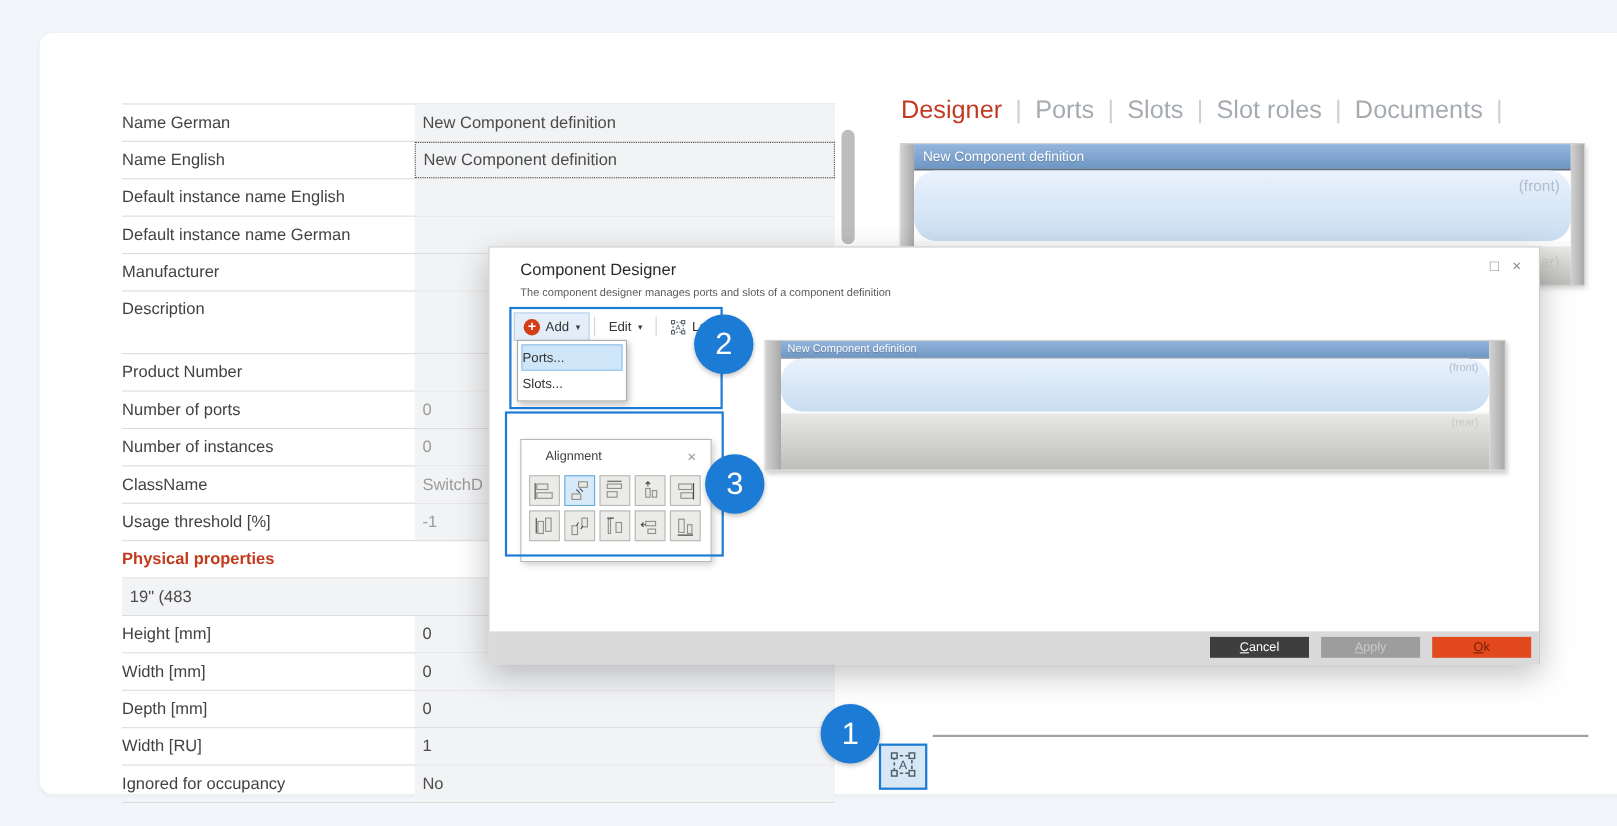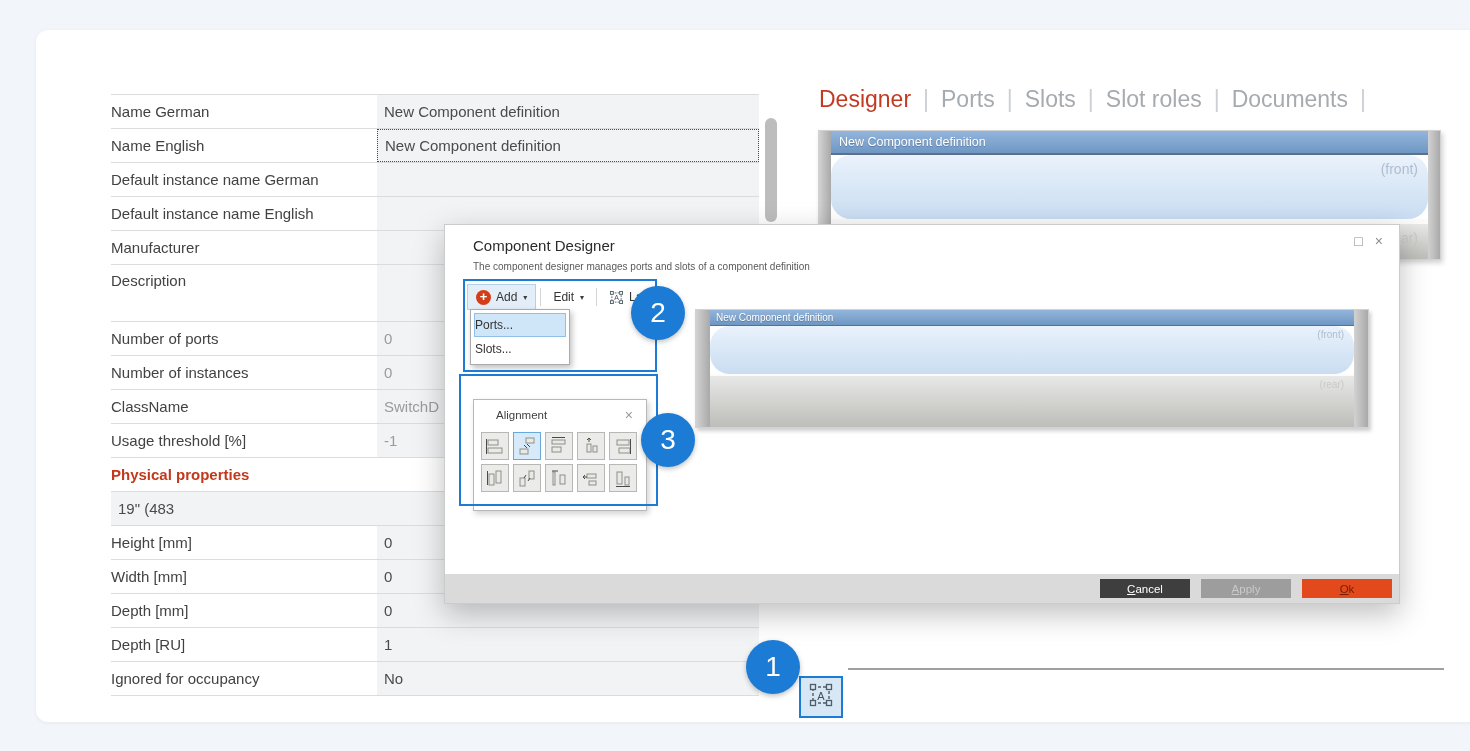--- a/index.html
+++ b/index.html
@@ -113,36 +113,40 @@
     <div class="prop-table" id="propTable">
         <div class="prow">
           <div class="plabel">Name German</div>
           <div class="pv">New Component definition</div>
         </div>
         <div class="prow">
           <div class="plabel">Name English</div>
           <div class="pv selected">New Component definition</div>
         </div>
         <div class="prow">
+          <div class="plabel">Default instance name English</div>
+          <div class="pv"></div>
+        </div>
+        <div class="prow">
           <div class="plabel">Default instance name German</div>
-          <div class="pv"></div>
-        </div>
-        <div class="prow">
-          <div class="plabel">Default instance name English</div>
           <div class="pv"></div>
         </div>
         <div class="prow">
           <div class="plabel">Manufacturer</div>
           <div class="pv"></div>
         </div>
         <div class="prow tall">
           <div class="plabel">Description</div>
           <div class="pv"></div>
         </div>
         <div class="prow">
+          <div class="plabel">Product Number</div>
+          <div class="pv"></div>
+        </div>
+        <div class="prow">
           <div class="plabel">Number of ports</div>
           <div class="pv muted">0</div>
         </div>
         <div class="prow">
           <div class="plabel">Number of instances</div>
           <div class="pv muted">0</div>
         </div>
         <div class="prow">
           <div class="plabel">ClassName</div>
           <div class="pv muted">SwitchD</div>
@@ -163,21 +167,21 @@
         </div>
         <div class="prow">
           <div class="plabel">Width [mm]</div>
           <div class="pv">0</div>
         </div>
         <div class="prow">
           <div class="plabel">Depth [mm]</div>
           <div class="pv">0</div>
         </div>
         <div class="prow">
-          <div class="plabel">Depth [RU]</div>
+          <div class="plabel">Width [RU]</div>
           <div class="pv">1</div>
         </div>
         <div class="prow">
           <div class="plabel">Ignored for occupancy</div>
           <div class="pv">No</div>
         </div>
       </div>
     <div class="scroll-thumb"></div>
 
     <div class="tabs" id="tabBar"><span class="tab active">Designer</span><span class="tab-sep">|</span><span class="tab">Ports</span><span class="tab-sep">|</span><span class="tab">Slots</span><span class="tab-sep">|</span><span class="tab">Slot roles</span><span class="tab-sep">|</span><span class="tab">Documents</span><span class="tab-sep">|</span></div>

